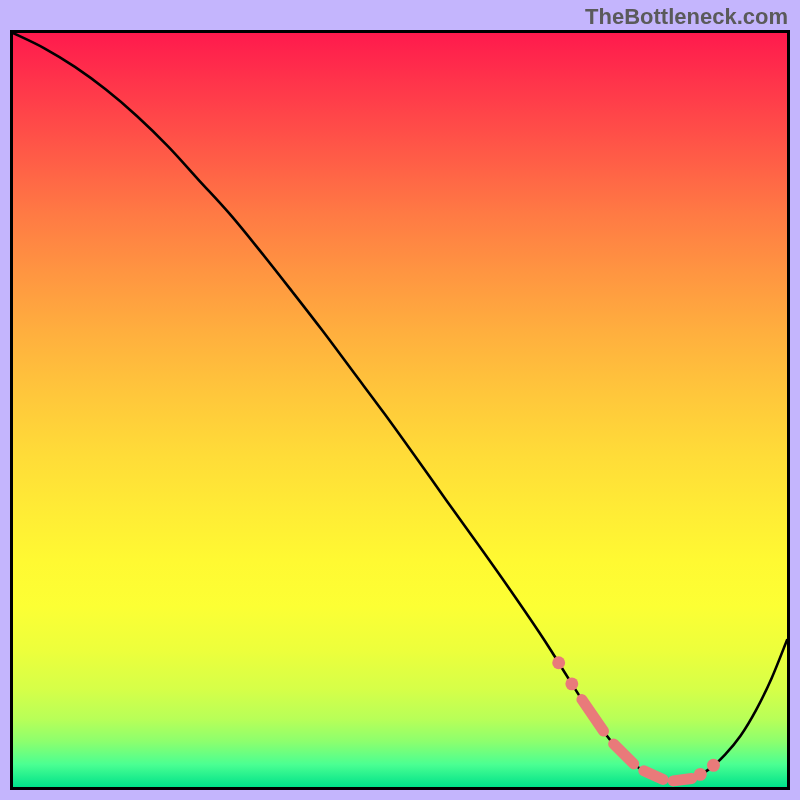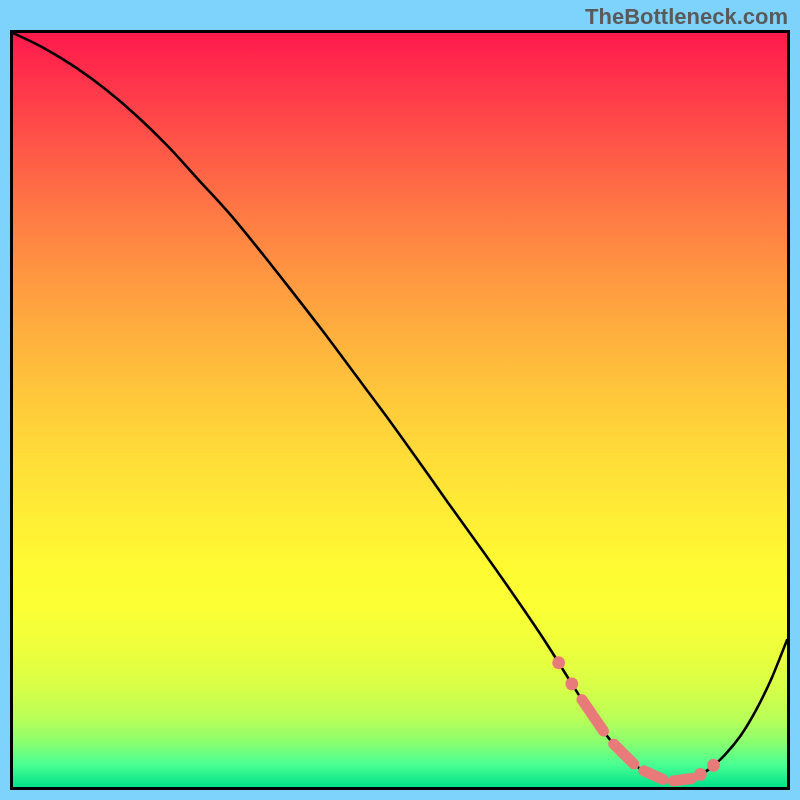--- a/index.html
+++ b/index.html
@@ -1,21 +1,21 @@
 <!DOCTYPE html>
 <html><head>
 <meta charset="utf-8">
 <style>
   * { margin: 0; padding: 0; box-sizing: border-box; }
   html, body { width: 800px; height: 800px; overflow: hidden; }
   .chart-container {
     position: relative;
     width: 800px;
     height: 800px;
-    background: #7dd3fc;
+    background: #c4b5fd;
   }
   .watermark {
     position: absolute;
     top: 4px;
     right: 12px;
     font-family: Arial, Helvetica, sans-serif;
     font-size: 22px;
     font-weight: 600;
     color: #5a5a5a;
     z-index: 10;

